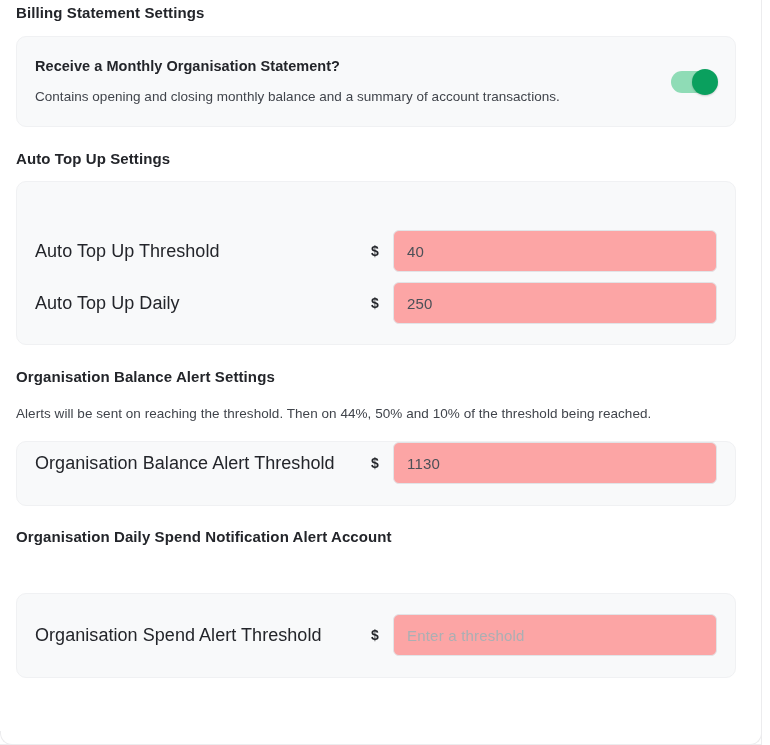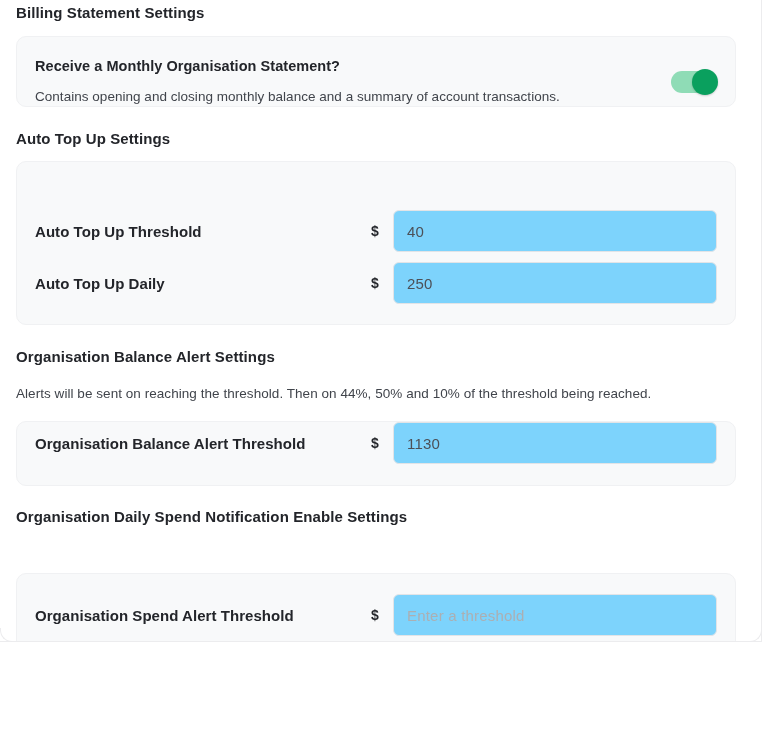--- a/index.html
+++ b/index.html
@@ -8,21 +8,21 @@
     width: 770px;
     height: 745px;
     background: #ffffff;
     font-family: "Liberation Sans", sans-serif;
     -webkit-font-smoothing: antialiased;
   }
 
   .page {
     position: relative;
     width: 770px;
-    height: 642px;
+    height: 745px;
     background: #ffffff;
     overflow: hidden;
   }
 
   
   .right-edge {
     position: absolute;
     top: 0;
     right: 8px;
     width: 1px;
@@ -133,39 +133,39 @@
     background: #0aa05e;
     box-shadow: 0 1px 2px rgba(0,0,0,0.18);
   }
 
   
   .field-row {
     display: flex;
     align-items: center;
   }
   .field-label {
-    font-size: 15px;
-    font-weight: 700;
+    font-size: 18px;
+    font-weight: 400;
     color: #23252a;
     letter-spacing: 0.05px;
     flex: 0 0 auto;
     width: 336px;
   }
   .currency {
     font-size: 14px;
     font-weight: 700;
     color: #23252a;
     flex: 0 0 auto;
     width: 22px;
     text-align: left;
   }
   .text-input {
     flex: 1 1 auto;
     height: 42px;
-    background: #7dd3fc;
+    background: #fca5a5;
     border: 1px solid #e2e4e7;
     border-radius: 6px;
     padding: 0 13px;
     font-family: "Liberation Sans", sans-serif;
     font-size: 15px;
     color: #4c5057;
     outline: none;
     letter-spacing: 0.2px;
   }
   .text-input::placeholder {
@@ -177,21 +177,21 @@
 <body>
 
 <div class="page">
 
   <div class="content">
 
     <div style="height:4px"></div>
     <div class="section-heading">Billing Statement Settings</div>
 
     <div style="height:14px"></div>
-    <div class="card" style="padding-top:20px;">
+    <div class="card" style="padding-top:20px;padding-bottom:20px;">
       <div class="toggle-row">
         <div>
           <div class="toggle-text-title">Receive a Monthly Organisation Statement?</div>
           <div class="toggle-text-sub">Contains opening and closing monthly balance and a summary of account transactions.</div>
         </div>
         <div class="switch">
           <div class="knob"></div>
         </div>
       </div>
     </div>
@@ -228,21 +228,21 @@
     <div style="height:17px"></div>
     <div class="card" style="padding-bottom:21px;">
       <div class="field-row">
         <div class="field-label">Organisation Balance Alert Threshold</div>
         <div class="currency">$</div>
         <input class="text-input" type="text" value="1130" style="">
       </div>
     </div>
 
     <div style="height:22px"></div>
-    <div class="section-heading">Organisation Daily Spend Notification Enable Settings</div>
+    <div class="section-heading">Organisation Daily Spend Notification Alert Account</div>
 
     <div style="height:17px"></div>
 
     <div style="height:13px"></div>
 
     <div style="height:17px"></div>
     <div class="card" style="padding-top:20px;padding-bottom:21px;">
       <div class="field-row">
         <div class="field-label">Organisation Spend Alert Threshold</div>
         <div class="currency">$</div>

